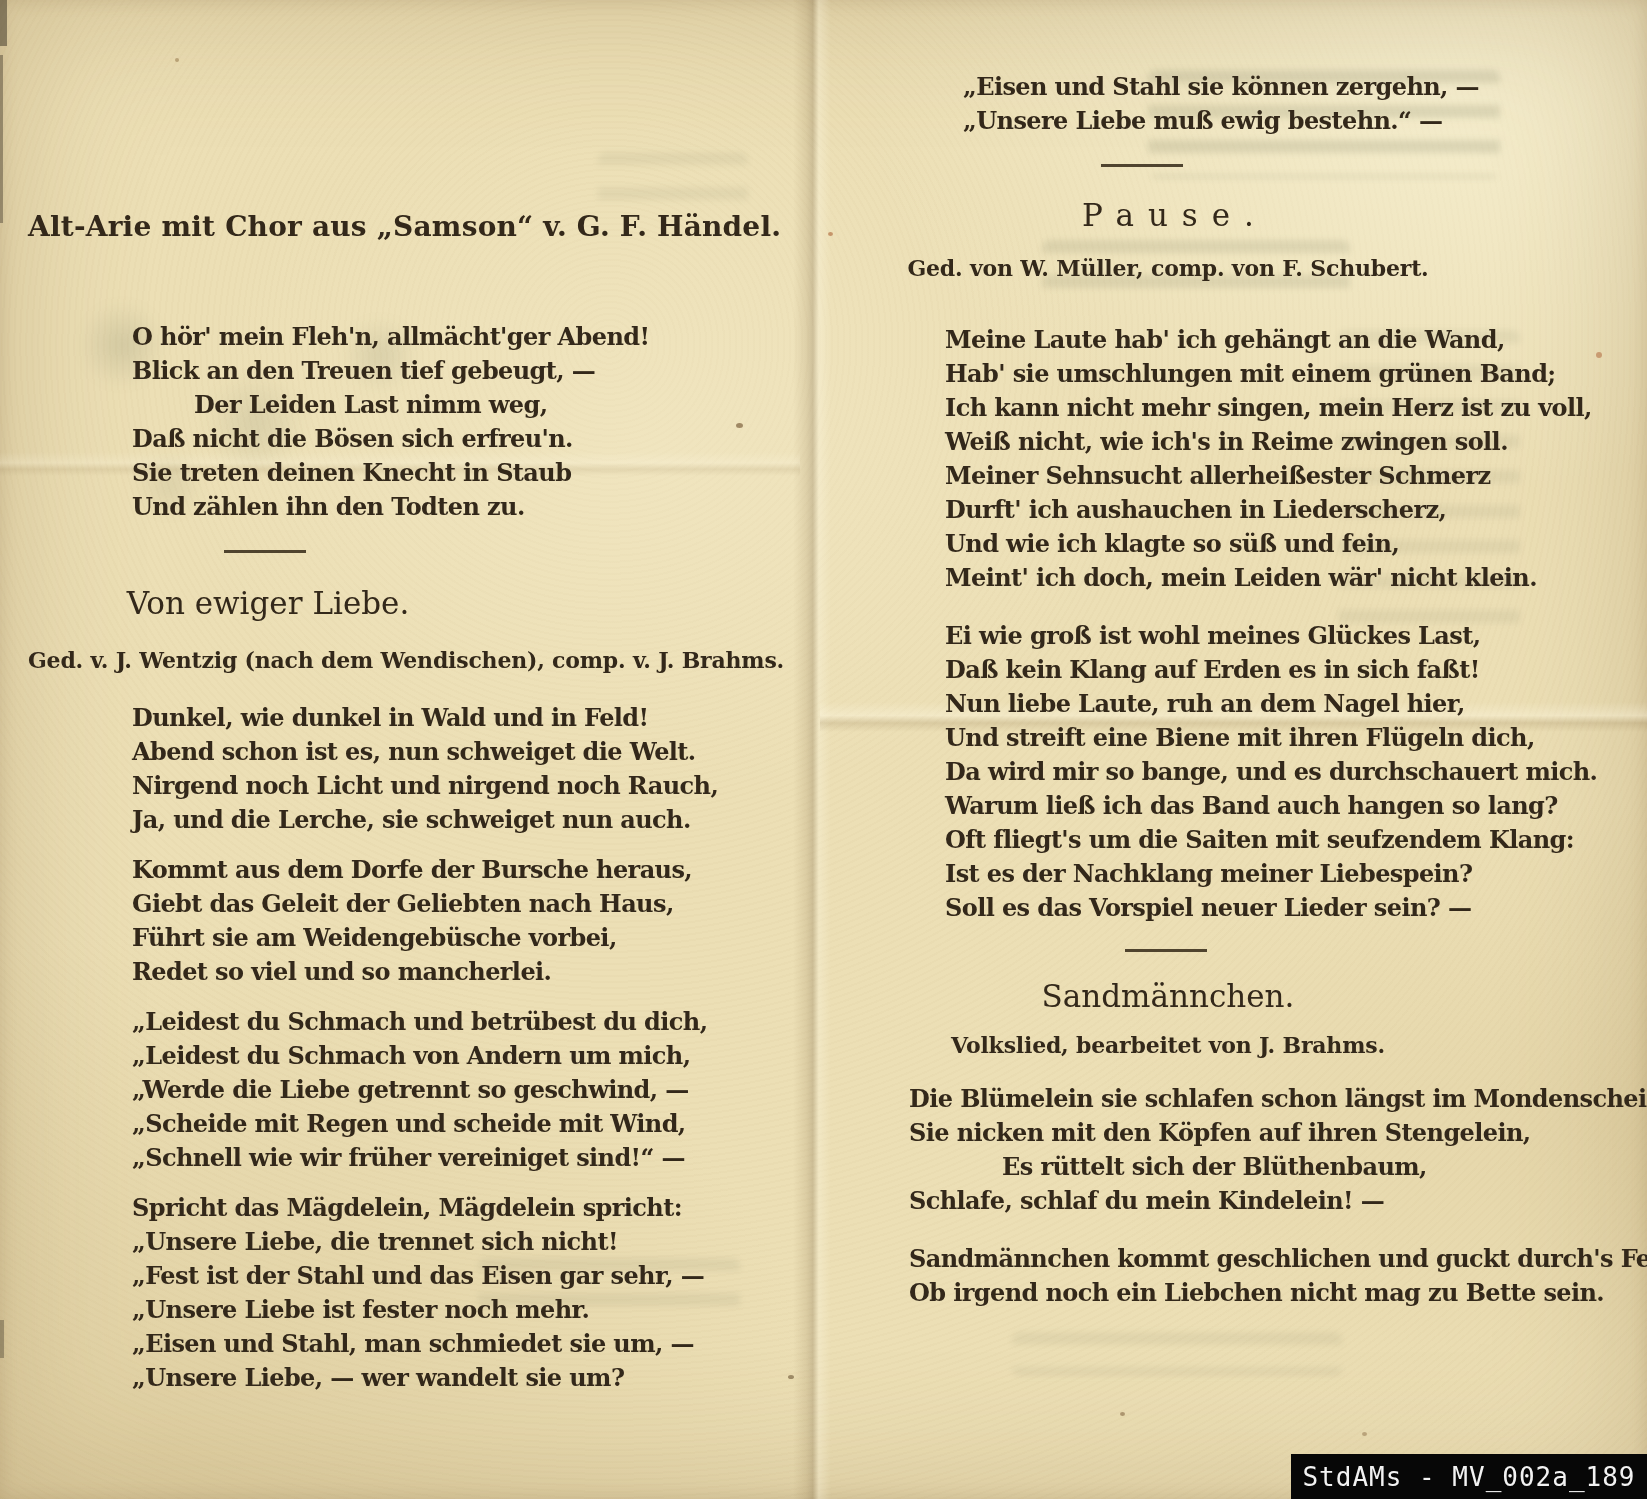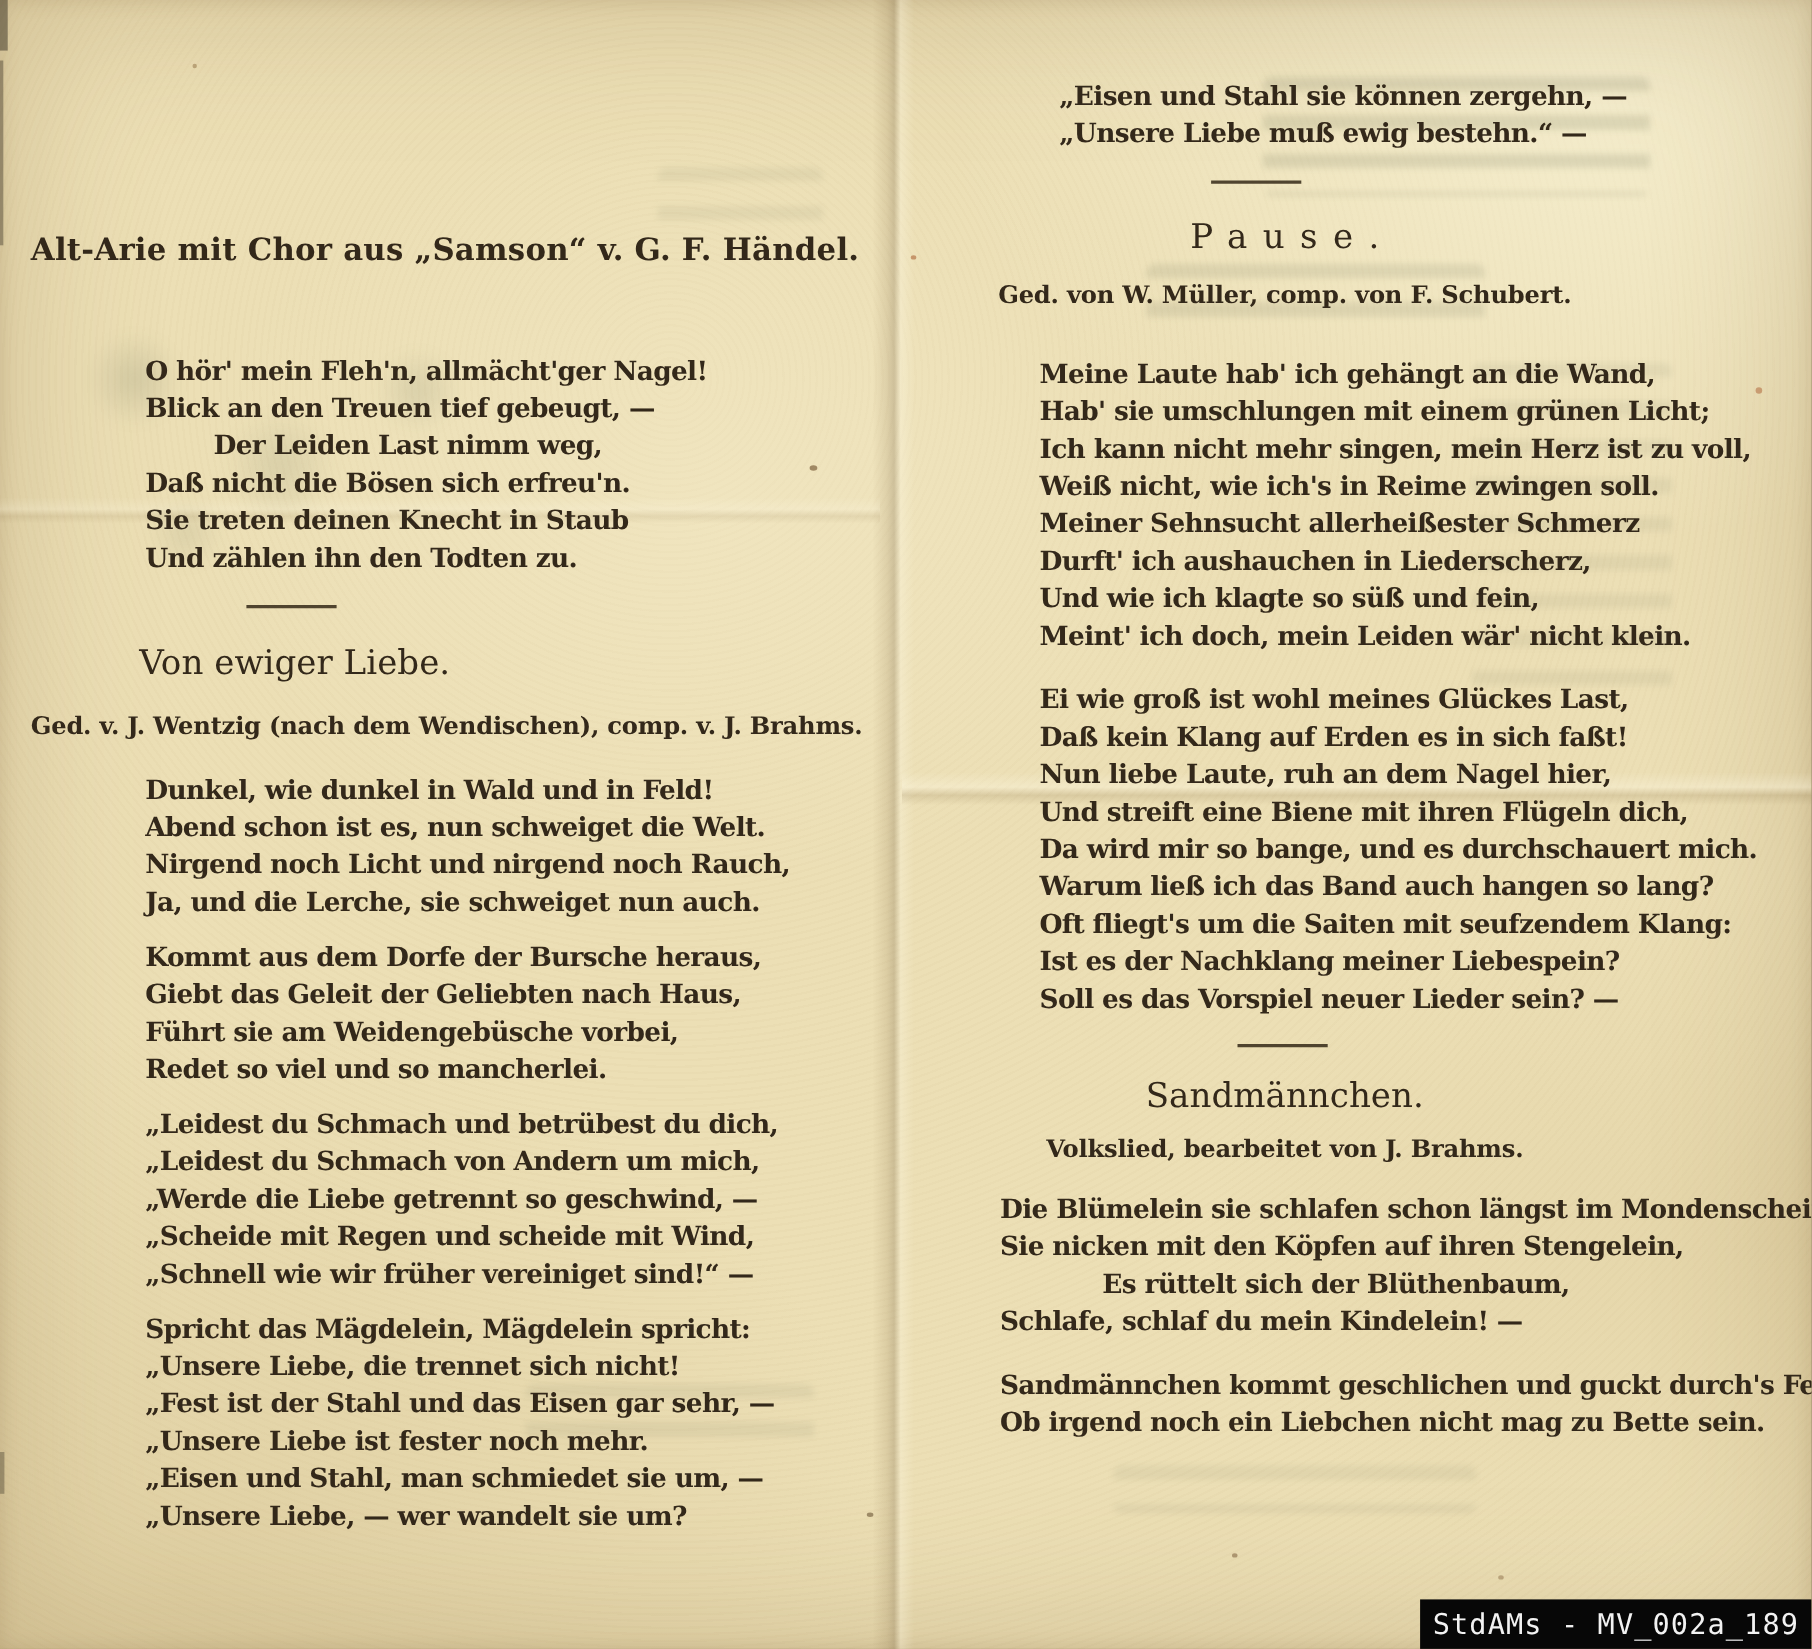--- a/index.html
+++ b/index.html
@@ -138,21 +138,21 @@
   <div class="dot d7"></div>
   <div class="edge e1"></div>
   <div class="edge e2"></div>
   <div class="edge e3"></div>
 
   <div class="col col-left">
     <div class="song-title">Alt-Arie mit Chor aus „Samson“ v. G. F. Händel.</div>
 
     <div class="poem p-samson">
         <div class="stanza">
-          <div class="pline">O hör' mein Fleh'n, allmächt'ger Nagel!</div>
+          <div class="pline">O hör' mein Fleh'n, allmächt'ger Abend!</div>
           <div class="pline">Blick an den Treuen tief gebeugt, —</div>
           <div class="pline">        Der Leiden Last nimm weg,</div>
           <div class="pline">Daß nicht die Bösen sich erfreu'n.</div>
           <div class="pline">Sie treten deinen Knecht in Staub</div>
           <div class="pline">Und zählen ihn den Todten zu.</div>
         </div>
       </div>
 
     <hr class="divider dv1">
 
@@ -201,21 +201,21 @@
 
     <hr class="divider dv2">
 
     <div class="heading heading-box-right spread h-pause">Pause.</div>
 
     <div class="attribution centered at-pause">Ged. von W. Müller, comp. von F. Schubert.</div>
 
     <div class="poem p-pause">
         <div class="stanza">
           <div class="pline">Meine Laute hab' ich gehängt an die Wand,</div>
-          <div class="pline">Hab' sie umschlungen mit einem grünen Licht;</div>
+          <div class="pline">Hab' sie umschlungen mit einem grünen Band;</div>
           <div class="pline">Ich kann nicht mehr singen, mein Herz ist zu voll,</div>
           <div class="pline">Weiß nicht, wie ich's in Reime zwingen soll.</div>
           <div class="pline">Meiner Sehnsucht allerheißester Schmerz</div>
           <div class="pline">Durft' ich aushauchen in Liederscherz,</div>
           <div class="pline">Und wie ich klagte so süß und fein,</div>
           <div class="pline">Meint' ich doch, mein Leiden wär' nicht klein.</div>
         </div>
         <div class="stanza">
           <div class="pline">Ei wie groß ist wohl meines Glückes Last,</div>
           <div class="pline">Daß kein Klang auf Erden es in sich faßt!</div>

